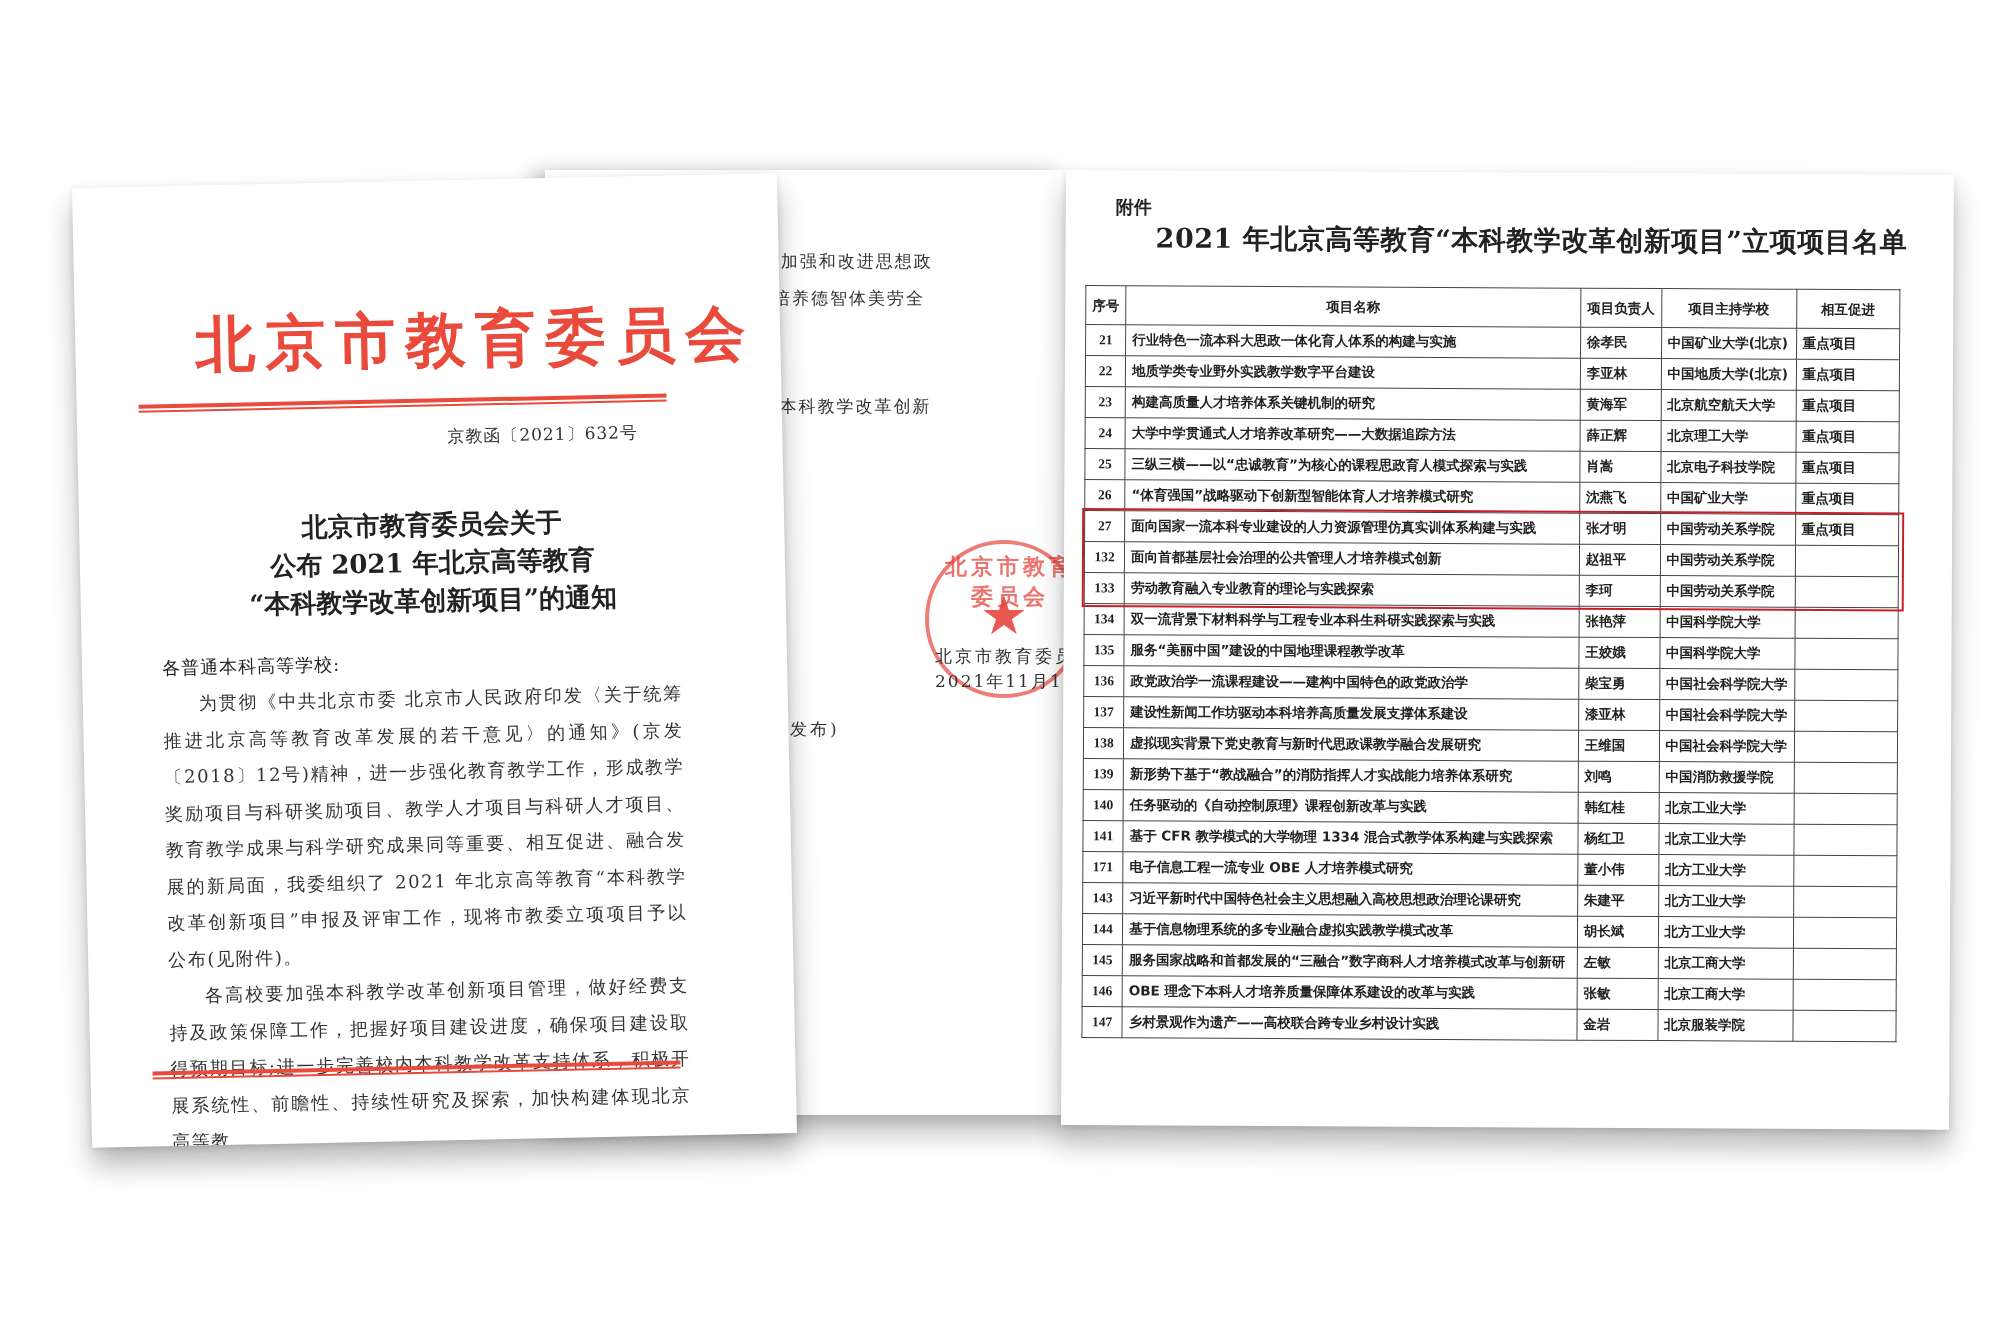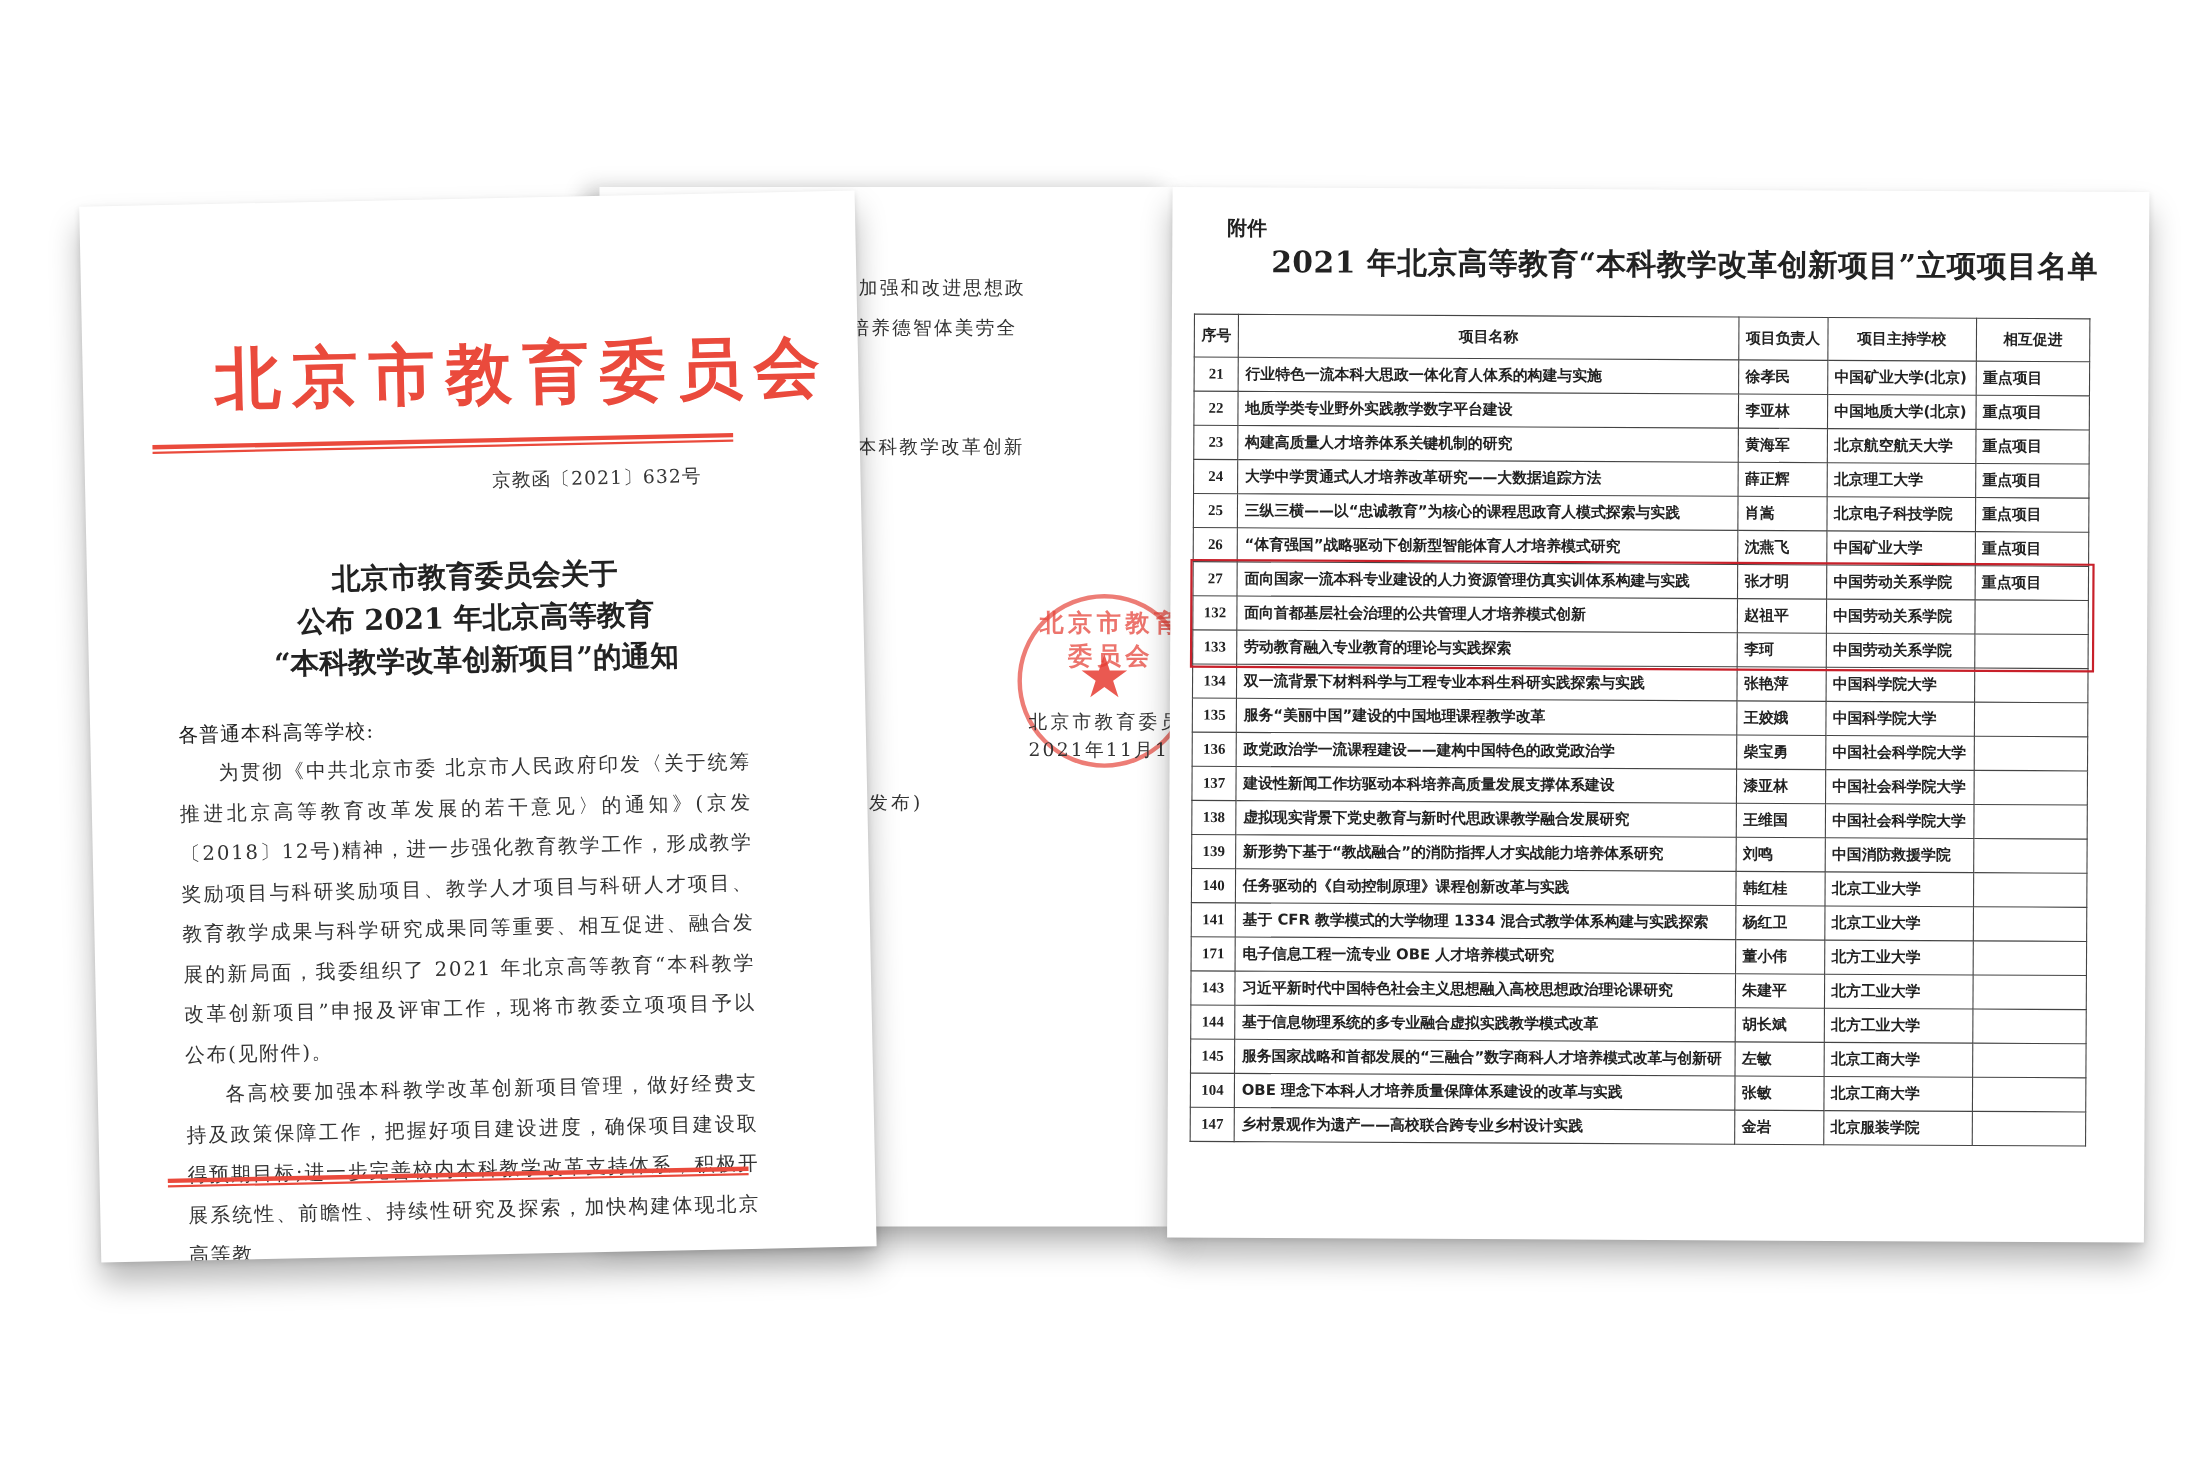--- a/index.html
+++ b/index.html
@@ -302,21 +302,21 @@
           <td class="type"></td>
         </tr>
         <tr>
           <td class="num">145</td>
           <td class="name">服务国家战略和首都发展的“三融合”数字商科人才培养模式改革与创新研</td>
           <td class="lead">左敏</td>
           <td class="school">北京工商大学</td>
           <td class="type"></td>
         </tr>
         <tr>
-          <td class="num">104</td>
+          <td class="num">146</td>
           <td class="name">OBE 理念下本科人才培养质量保障体系建设的改革与实践</td>
           <td class="lead">张敏</td>
           <td class="school">北京工商大学</td>
           <td class="type"></td>
         </tr>
         <tr>
           <td class="num">147</td>
           <td class="name">乡村景观作为遗产——高校联合跨专业乡村设计实践</td>
           <td class="lead">金岩</td>
           <td class="school">北京服装学院</td>

